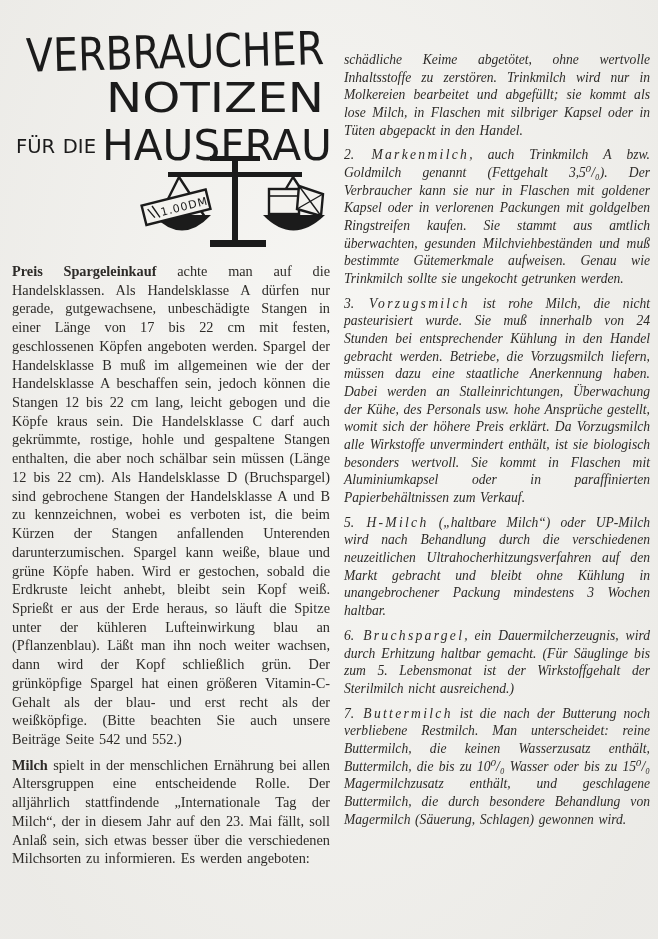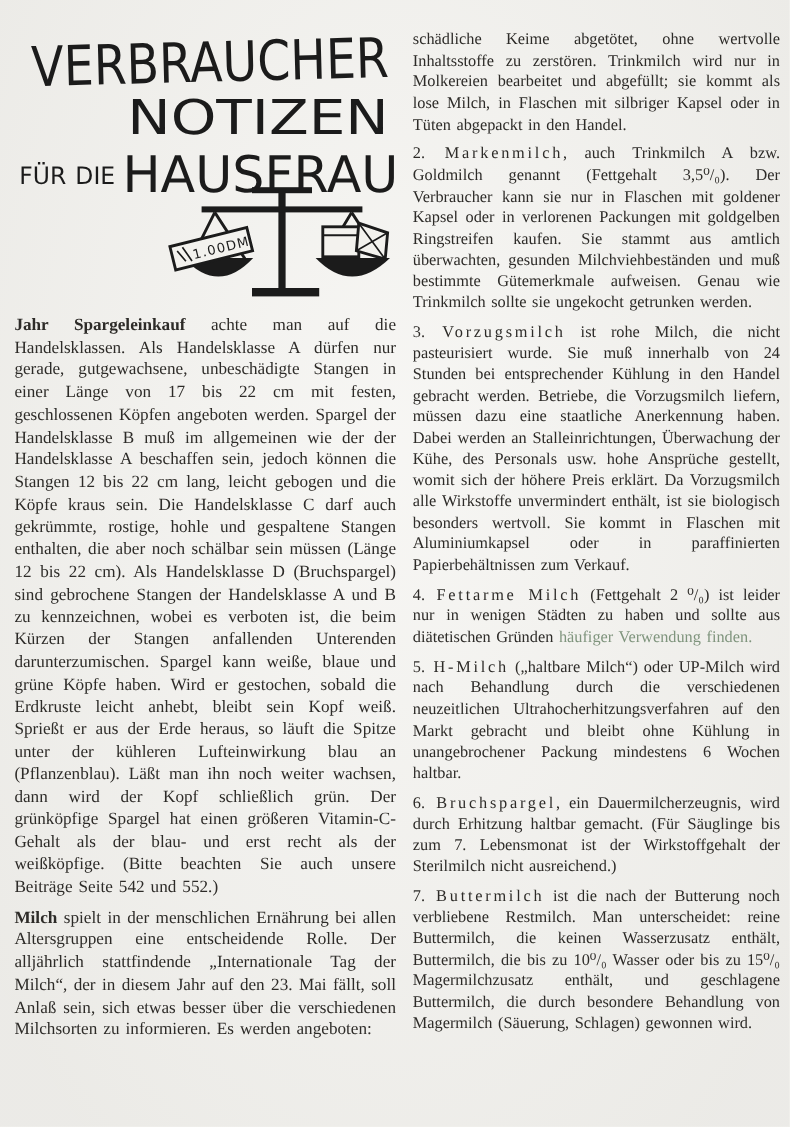--- a/index.html
+++ b/index.html
@@ -11,21 +11,21 @@
     overflow:hidden;
   }
   .page {
     position:relative; width:658px; height:939px;
     background:
       radial-gradient(ellipse at 50% 40%, rgba(255,255,255,0.35), rgba(0,0,0,0.03) 90%),
       #f3f2ee;
   }
   .col { position:absolute; text-align:justify; word-spacing:0.09em; }
   .col-left  { left:12px;  top:10px; width:318px; }
-  .col-right { left:344px; top:24px; width:306px; font-size:13.6px; line-height:1.3; }
+  .col-right { left:344px; top:51px; width:306px; font-size:13.6px; line-height:1.3;font-style:italic; }
   .col-left .textblock { font-size:14.3px; line-height:1.31; }
   p.para { margin:0 0 7px 0; }
   p.para:last-child { margin-bottom:0; }
   .lead { font-weight:bold; }
   .milch-gap { margin-top:13px;font-family:Liberation Serif, serif; }
   .num { margin-right:2px; }
   .spaced { letter-spacing:2.3px; }
   .faded { color:#7f947d; }
   .masthead { margin-bottom:12px; }
   .masthead svg { display:block; }
@@ -74,21 +74,21 @@
             <path d="M287 176 L309 206 M311 184 L285 199" stroke-width="1.4"></path>
           </g>
 
           <rect x="198" y="230" width="56" height="7" fill="#1b1b1b" stroke="none"></rect>
         </g>
       </svg>
     </div>
 
     <div class="textblock">
       <p class="para">
-        <span class="lead">Jahr Spargeleinkauf</span>
+        <span class="lead">Preis Spargeleinkauf</span>
         <span>achte man auf die Handelsklassen. Als Handelsklasse A dürfen nur gerade, gutgewachsene, unbeschädigte Stangen in einer Länge von 17 bis 22 cm mit festen, geschlossenen Köpfen angeboten werden. Spargel der Handelsklasse B muß im allgemeinen wie der der Handelsklasse A beschaffen sein, jedoch können die Stangen 12 bis 22 cm lang, leicht gebogen und die Köpfe kraus sein. Die Handelsklasse C darf auch gekrümmte, rostige, hohle und gespaltene Stangen enthalten, die aber noch schälbar sein müssen (Länge 12 bis 22 cm). Als Handelsklasse D (Bruchspargel) sind gebrochene Stangen der Handelsklasse A und B zu kennzeichnen, wobei es verboten ist, die beim Kürzen der Stangen anfallenden Unterenden darunterzumischen. Spargel kann weiße, blaue und grüne Köpfe haben. Wird er gestochen, sobald die Erdkruste leicht anhebt, bleibt sein Kopf weiß. Sprießt er aus der Erde heraus, so läuft die Spitze unter der kühleren Lufteinwirkung blau an (Pflanzenblau). Läßt man ihn noch weiter wachsen, dann wird der Kopf schließlich grün. Der grünköpfige Spargel hat einen größeren Vitamin-C-Gehalt als der blau- und erst recht als der weißköpfige. (Bitte beachten Sie auch unsere Beiträge Seite 542 und 552.)</span>
       </p>
 
       <p class="para milch-gap">
         <span class="lead">Milch</span>
         <span>spielt in der menschlichen Ernährung bei allen Altersgruppen eine entscheidende Rolle. Der alljährlich stattfindende „Internationale Tag der Milch“, der in diesem Jahr auf den 23. Mai fällt, soll Anlaß sein, sich etwas besser über die verschiedenen Milchsorten zu informieren. Es werden angeboten:</span>
       </p>
 
     </div>
   </div>
@@ -102,33 +102,29 @@
     <p class="para">
       <span class="num">2.</span>
       <span class="spaced">Markenmilch</span><span>, auch Trinkmilch A bzw. Goldmilch genannt (Fettgehalt 3,5⁰/₀). Der Verbraucher kann sie nur in Flaschen mit goldener Kapsel oder in verlorenen Packungen mit goldgelben Ringstreifen kaufen. Sie stammt aus amtlich überwachten, gesunden Milchviehbeständen und muß bestimmte Gütemerkmale aufweisen. Genau wie Trinkmilch sollte sie ungekocht getrunken werden.</span>
     </p>
 
     <p class="para">
       <span class="num">3.</span>
       <span class="spaced">Vorzugsmilch</span><span> ist rohe Milch, die nicht pasteurisiert wurde. Sie muß innerhalb von 24 Stunden bei entsprechender Kühlung in den Handel gebracht werden. Betriebe, die Vorzugsmilch liefern, müssen dazu eine staatliche Anerkennung haben. Dabei werden an Stalleinrichtungen, Überwachung der Kühe, des Personals usw. hohe Ansprüche gestellt, womit sich der höhere Preis erklärt. Da Vorzugsmilch alle Wirkstoffe unvermindert enthält, ist sie biologisch besonders wertvoll. Sie kommt in Flaschen mit Aluminiumkapsel oder in paraffinierten Papierbehältnissen zum Verkauf.</span>
     </p>
 
-    <p class="para">
-      <span class="num">4.</span>
-      <span class="spaced">Fettarme Milch</span><span> (Fettgehalt 2 ⁰/₀) ist leider nur in wenigen Städten zu haben und sollte aus diätetischen Gründen </span><span class="faded">häufiger Verwendung finden.</span>
-    </p>
 
     <p class="para">
       <span class="num">5.</span>
-      <span class="spaced">H-Milch</span><span> („haltbare Milch“) oder UP-Milch wird nach Behandlung durch die verschiedenen neuzeitlichen Ultrahocherhitzungsverfahren auf den Markt gebracht und bleibt ohne Kühlung in unangebrochener Packung mindestens 6 Wochen haltbar.</span>
+      <span class="spaced">H-Milch</span><span> („haltbare Milch“) oder UP-Milch wird nach Behandlung durch die verschiedenen neuzeitlichen Ultrahocherhitzungsverfahren auf den Markt gebracht und bleibt ohne Kühlung in unangebrochener Packung mindestens 3 Wochen haltbar.</span>
     </p>
 
     <p class="para">
       <span class="num">6.</span>
-      <span class="spaced">Bruchspargel</span><span>, ein Dauermilcherzeugnis, wird durch Erhitzung haltbar gemacht. (Für Säuglinge bis zum 7. Lebensmonat ist der Wirkstoffgehalt der Sterilmilch nicht ausreichend.)</span>
+      <span class="spaced">Bruchspargel</span><span>, ein Dauermilcherzeugnis, wird durch Erhitzung haltbar gemacht. (Für Säuglinge bis zum 5. Lebensmonat ist der Wirkstoffgehalt der Sterilmilch nicht ausreichend.)</span>
     </p>
 
     <p class="para">
       <span class="num">7.</span>
       <span class="spaced">Buttermilch</span><span> ist die nach der Butterung noch verbliebene Restmilch. Man unterscheidet: reine Buttermilch, die keinen Wasserzusatz enthält, Buttermilch, die bis zu 10⁰/₀ Wasser oder bis zu 15⁰/₀ Magermilchzusatz enthält, und geschlagene Buttermilch, die durch besondere Behandlung von Magermilch (Säuerung, Schlagen) gewonnen wird.</span>
     </p>
 
   </div>
 </div>
 

